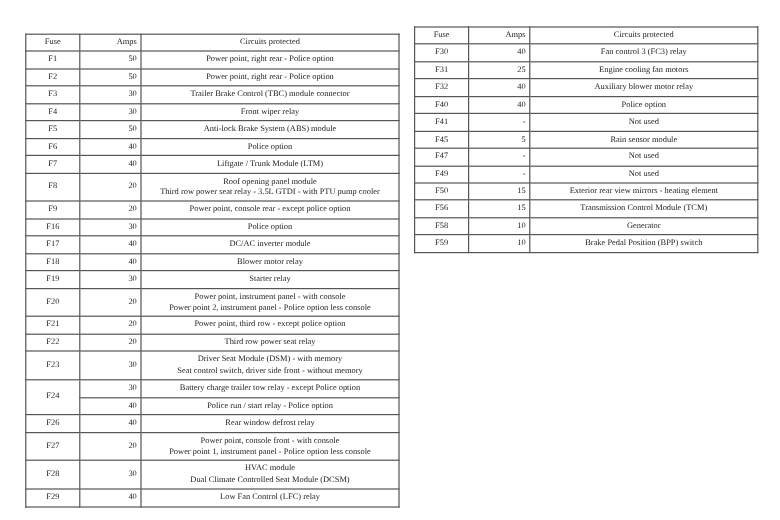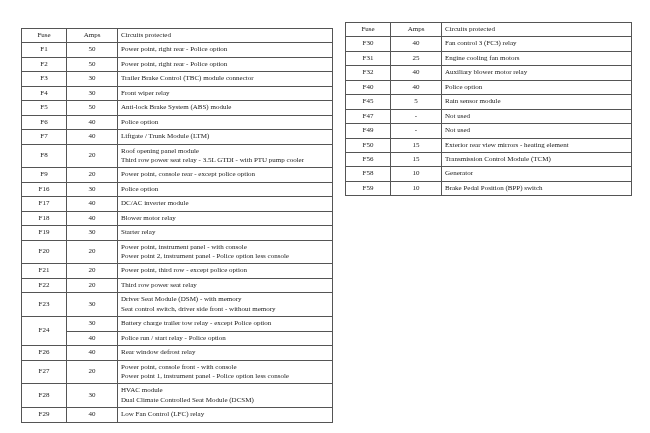--- a/index.html
+++ b/index.html
@@ -35,22 +35,22 @@
     border:1px solid #555;
     font-size:7px;
     font-weight:normal;
     padding:2px 3px;
     vertical-align:middle;
     line-height:1.35;
     overflow:hidden;
   }
   th{text-align:center;font-family:Liberation Serif, serif;}
   .fuse-col{width:38px;text-align:center;}
-  .amps-col{width:44px;text-align:center;}
-  .circ-col{text-align:left;}
+  .amps-col{width:44px;text-align:right;}
+  .circ-col{text-align:center;}
   .circ-line{display:block;}
 </style>
 </head>
 <body>
 
 <div class="title-box">BATTERY JUNCTION BOX (BJB)</div>
 
 <table id="left-table">
     <thead>
       <tr>
@@ -258,20 +258,27 @@
         </td>
       </tr>
       <tr>
         <td class="fuse-col">F40</td>
         <td class="amps-col">40</td>
         <td class="circ-col">
           <span class="circ-line">Police option</span>
         </td>
       </tr>
       <tr>
+        <td class="fuse-col">F41</td>
+        <td class="amps-col">-</td>
+        <td class="circ-col">
+          <span class="circ-line">Not used</span>
+        </td>
+      </tr>
+      <tr>
         <td class="fuse-col">F45</td>
         <td class="amps-col">5</td>
         <td class="circ-col">
           <span class="circ-line">Rain sensor module</span>
         </td>
       </tr>
       <tr>
         <td class="fuse-col">F47</td>
         <td class="amps-col">-</td>
         <td class="circ-col">

